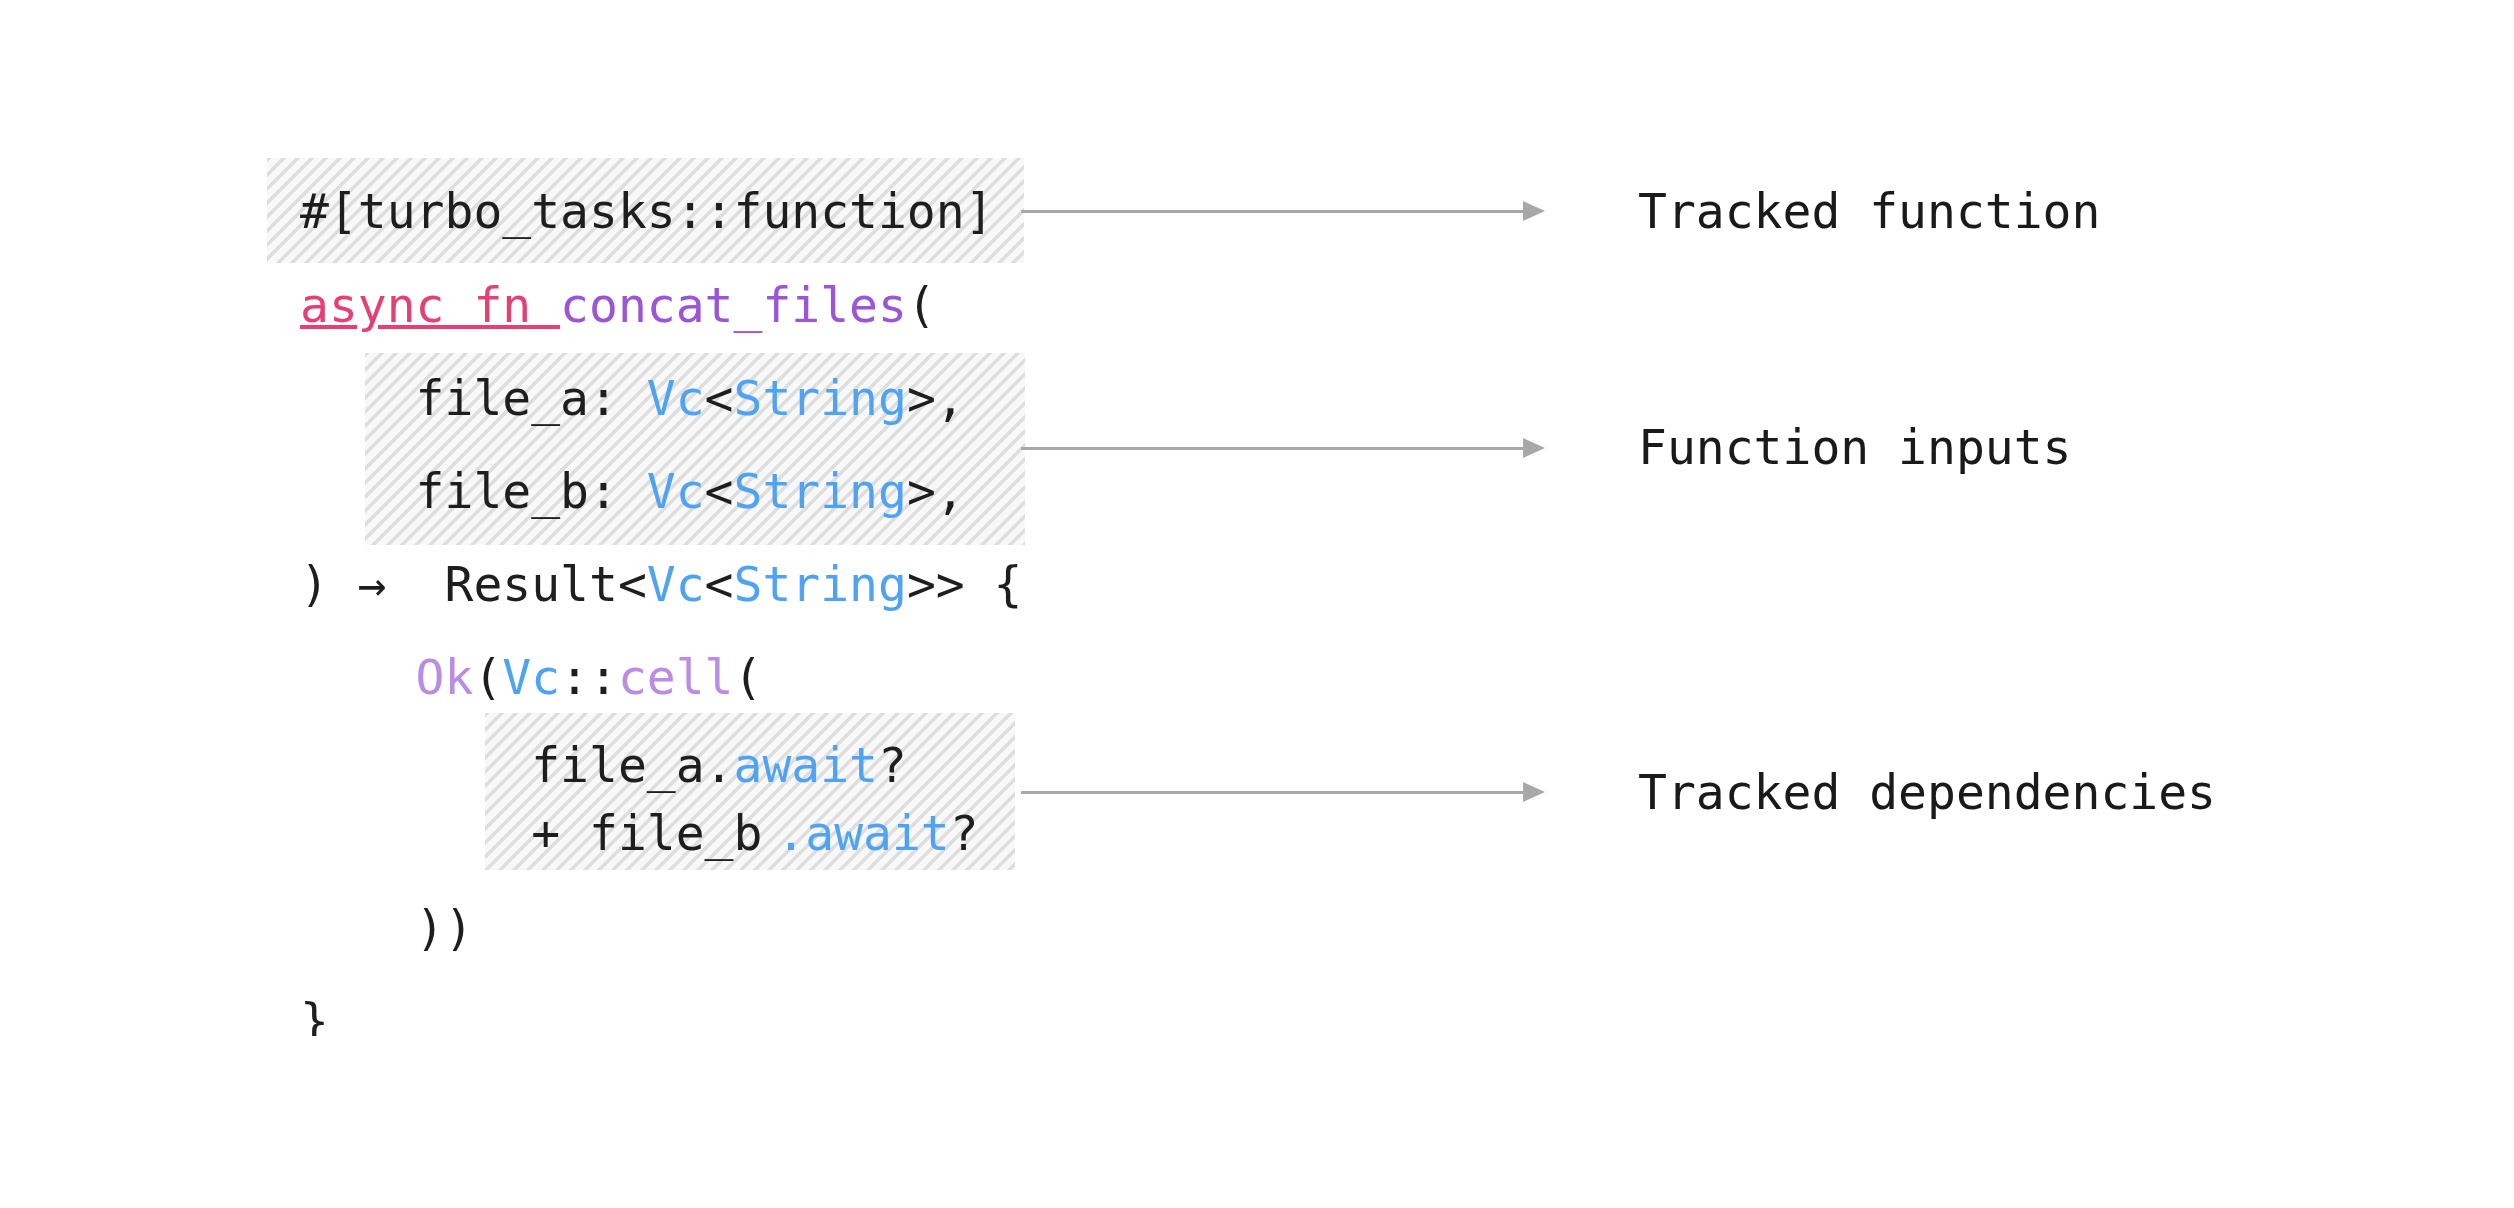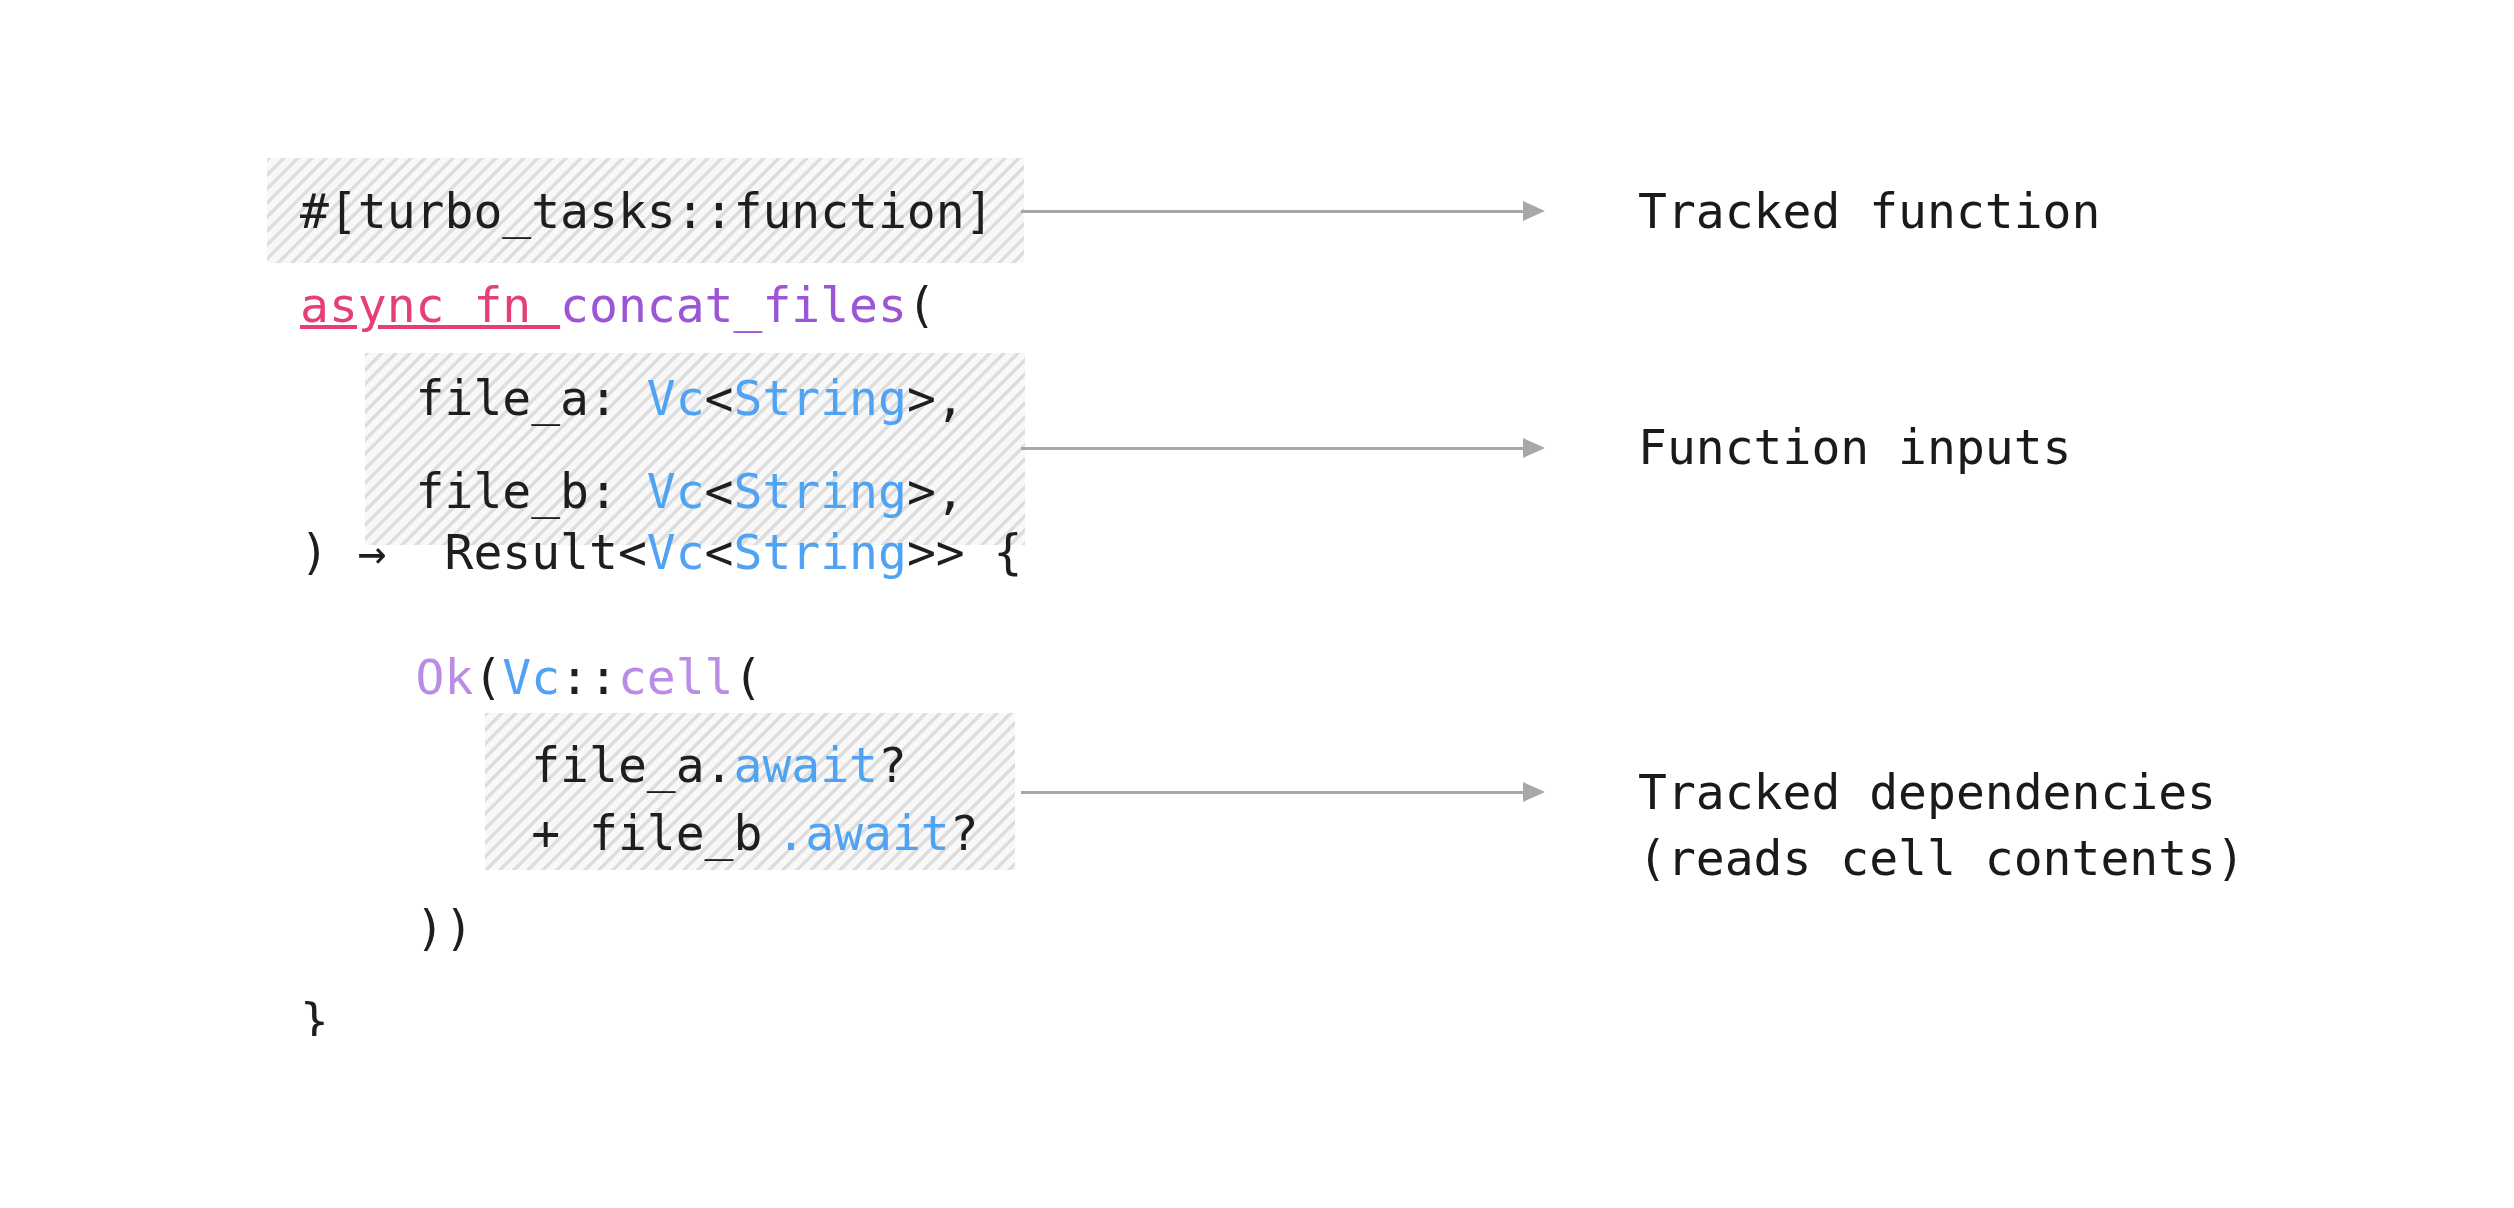--- a/index.html
+++ b/index.html
@@ -40,21 +40,21 @@
   .box-2{left:485px;top:713px;width:530px;height:157px;}
 
   
   .code-line{
     position:absolute;
     left:300px;
     white-space:pre;
     font:48px/60px "DejaVu Sans Mono",monospace;
     color:var(--code-black);
   }
-  .cl-0{top:181px}.cl-1{top:275px}.cl-2{top:368px}.cl-3{top:461px}.cl-4{top:522px}
+  .cl-0{top:181px}.cl-1{top:275px}.cl-2{top:368px}.cl-3{top:461px}.cl-4{top:554px}
   .cl-5{top:647px}.cl-6{top:735px}.cl-7{top:803px}.cl-8{top:898px}.cl-9{top:991px}
   .tok{white-space:pre;}
 
   
   .arrow{position:absolute;left:1021px;width:524px;height:20px;}
   .ar-0{top:201px}.ar-1{top:438px}.ar-2{top:782px}
   .arrow .shaft{
     position:absolute;left:0;top:8.5px;width:502px;height:3px;
     background:var(--arrow-gray);
   }
@@ -105,16 +105,16 @@
     <div class="head"></div>
   </div>
   <div class="arrow ar-2">
     <div class="shaft"></div>
     <div class="head"></div>
   </div>
 
   <div id="ann">
       <div class="ann-label al-0"><div class="ann-line">Tracked function</div></div>
       <div class="ann-label al-1"><div class="ann-line">Function inputs</div></div>
-      <div class="ann-label al-2"><div class="ann-line">Tracked dependencies</div><div class="ann-line">(reads cell contents)</div></div>
+      <div class="ann-label al-2"><div class="ann-line">Tracked dependencies</div></div>
     </div>
 
 </div>
 
 </body></html>

